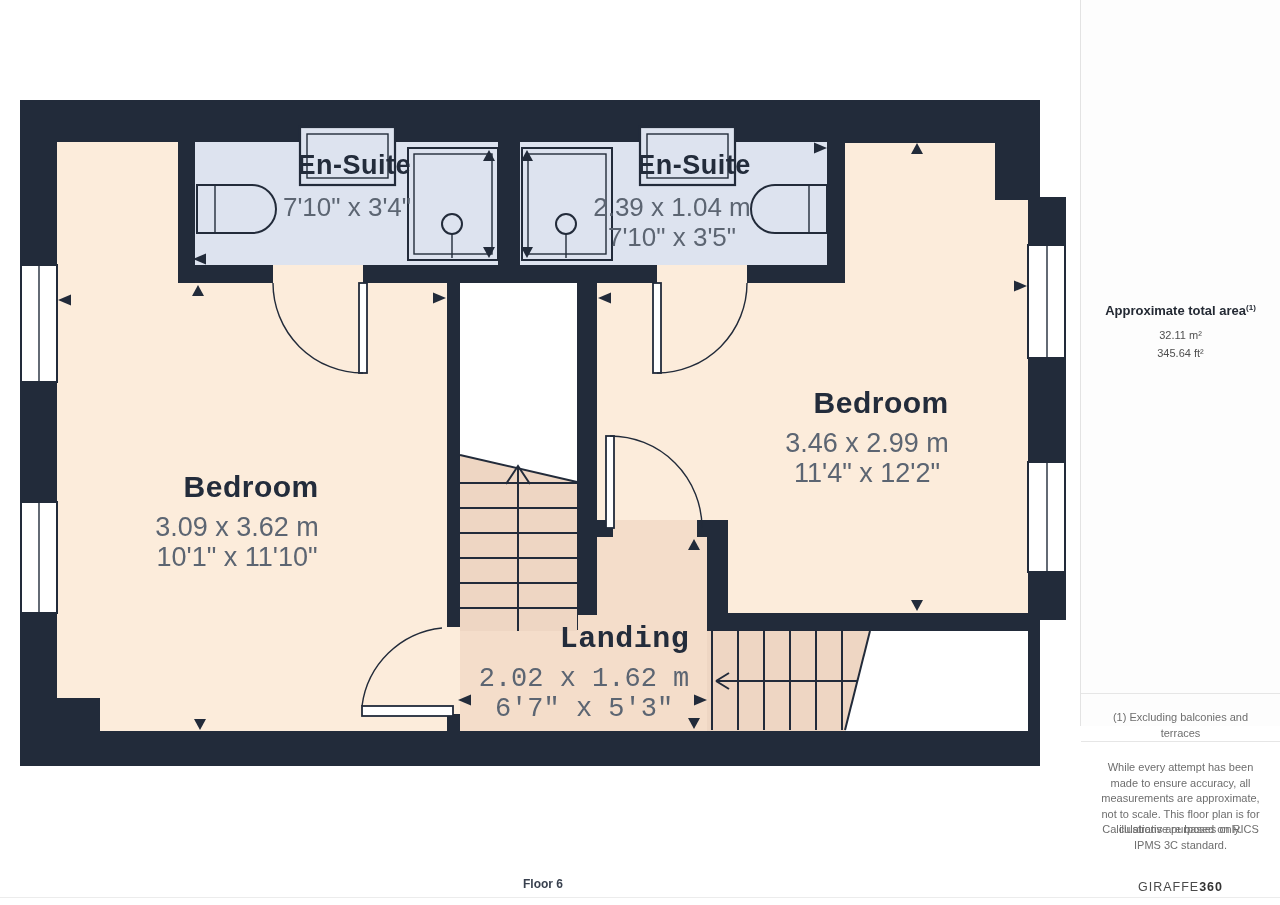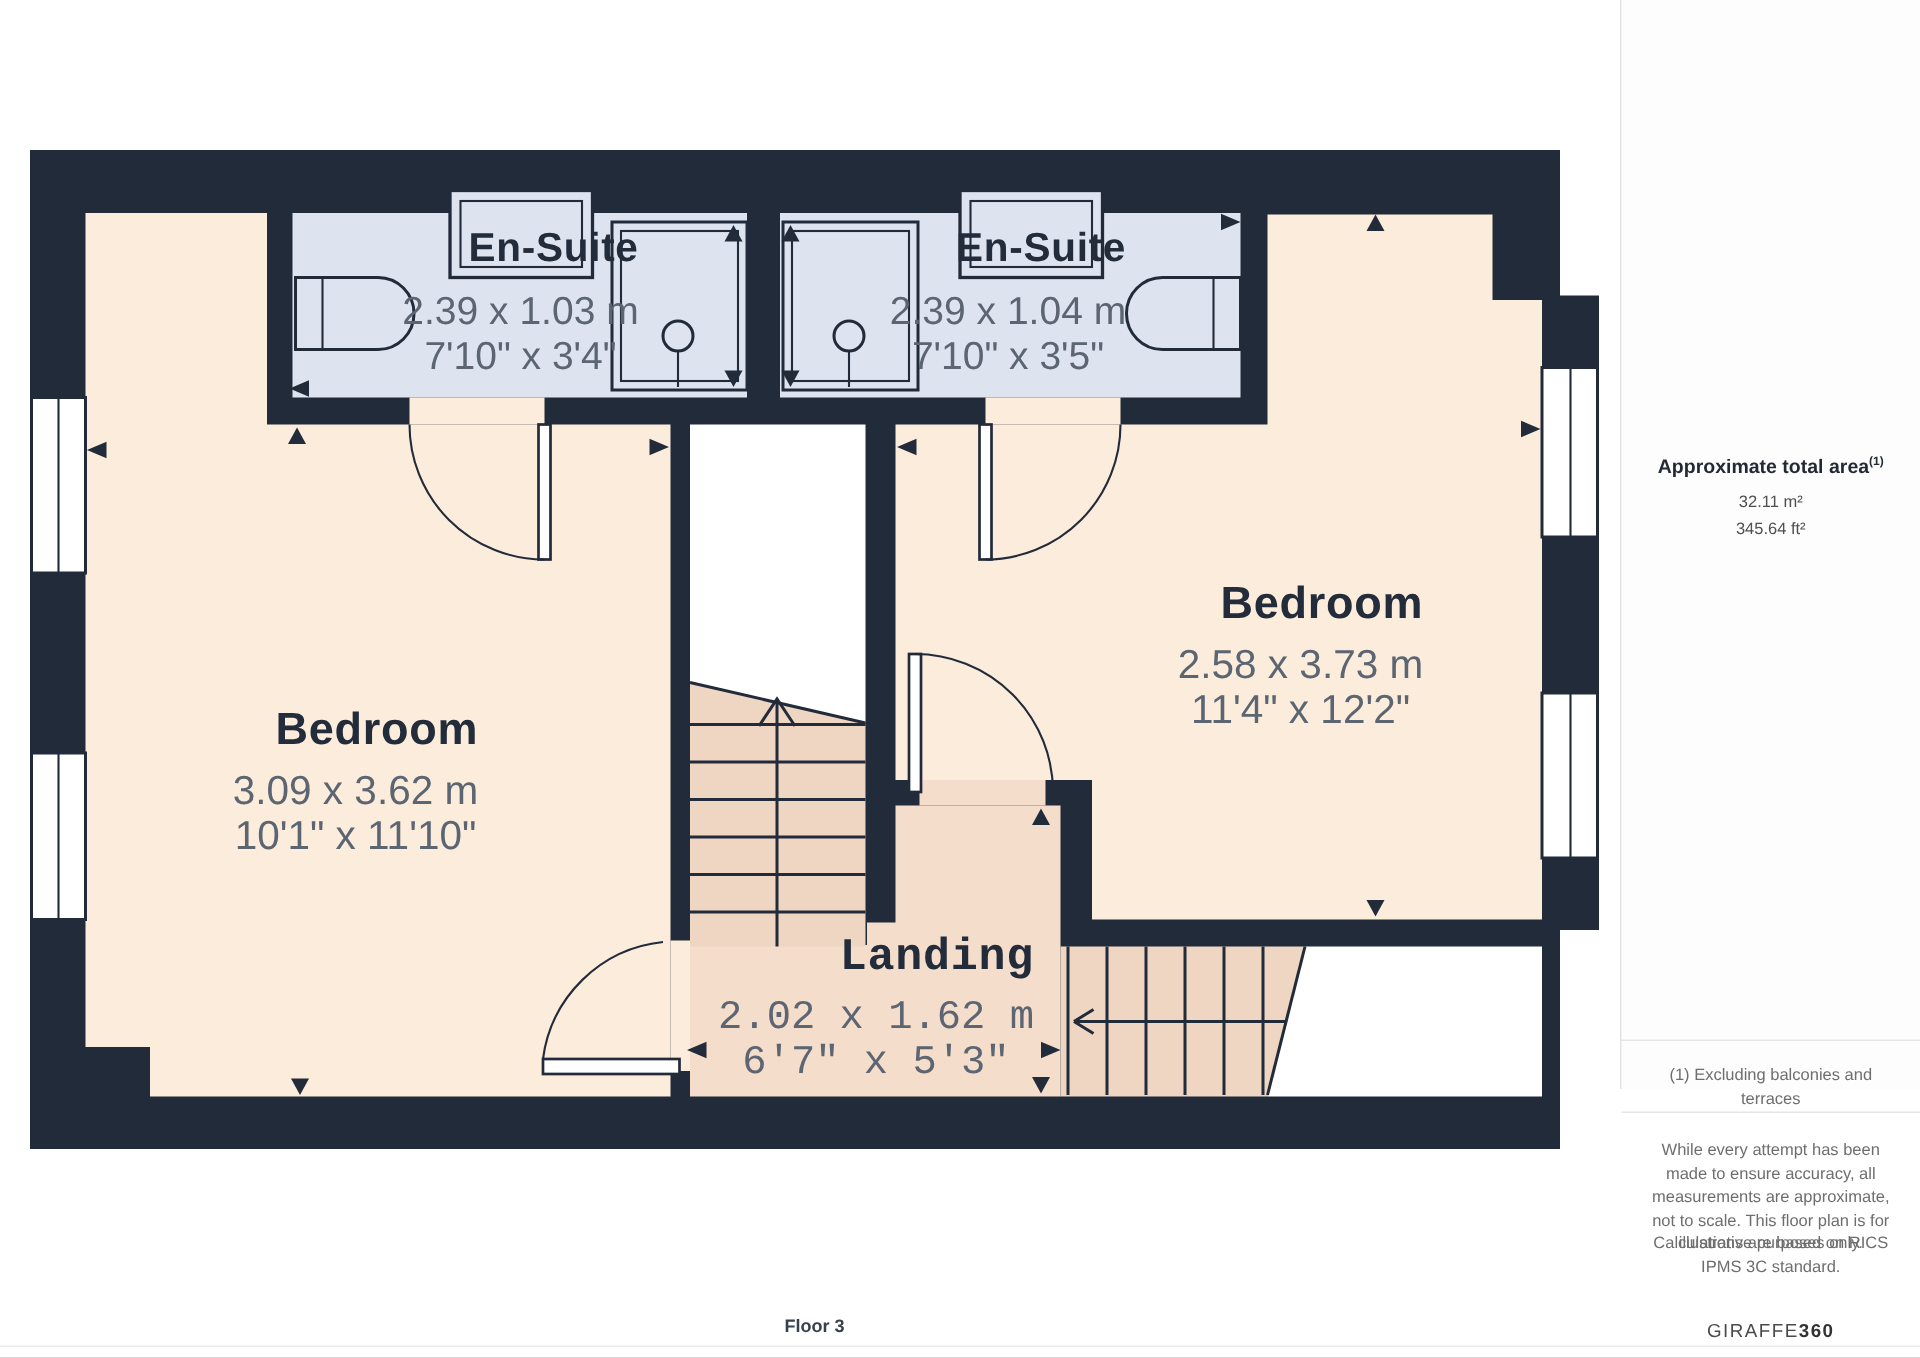--- a/index.html
+++ b/index.html
@@ -171,45 +171,44 @@
       <polygon class="arr" points="200,730 194,719 206,719"></polygon>
       <polygon class="arr" points="489,258 483,247 495,247"></polygon>
       <polygon class="arr" points="527,258 521,247 533,247"></polygon>
       <polygon class="arr" points="917,611 911,600 923,600"></polygon>
       <polygon class="arr" points="694,729 688,718 700,718"></polygon>
     </g>
   </svg>
 
   <div class="room-label t-sm" style="left:347px;top:150px;">
     <div class="room-title">En-Suite</div>
-    <div class="room-dims">2.39 x 1.03 m</div>
     <div class="room-dims">7'10" x 3'4"</div>
   </div>
   <div class="room-label t-sm" style="left:672px;top:150px;">
     <div class="room-title">En-Suite</div>
     <div class="room-dims">2.39 x 1.04 m</div>
     <div class="room-dims">7'10" x 3'5"</div>
   </div>
   <div class="room-label t-lg" style="left:237px;top:470px;">
     <div class="room-title">Bedroom</div>
     <div class="room-dims">3.09 x 3.62 m</div>
     <div class="room-dims">10'1" x 11'10"</div>
   </div>
   <div class="room-label t-lg" style="left:867px;top:386px;">
     <div class="room-title">Bedroom</div>
-    <div class="room-dims">2.58 x 3.73 m</div>
+    <div class="room-dims">3.46 x 2.99 m</div>
     <div class="room-dims">11'4" x 12'2"</div>
   </div>
   <div class="room-label t-lg" style="left:584px;top:622px;font-family:Liberation Mono, monospace;">
     <div class="room-title">Landing</div>
     <div class="room-dims">2.02 x 1.62 m</div>
     <div class="room-dims">6'7" x 5'3"</div>
   </div>
 
-  <div class="floor-label">Floor 3</div>
+  <div class="floor-label">Floor 6</div>
 
   <aside id="sidebar">
     <div class="area-block">
       <div class="area-title">
         <span>Approximate total area</span><sup>(1)</sup>
       </div>
       <div class="area-val">32.11 m²</div>
       <div class="area-val">345.64 ft²</div>
     </div>
 

